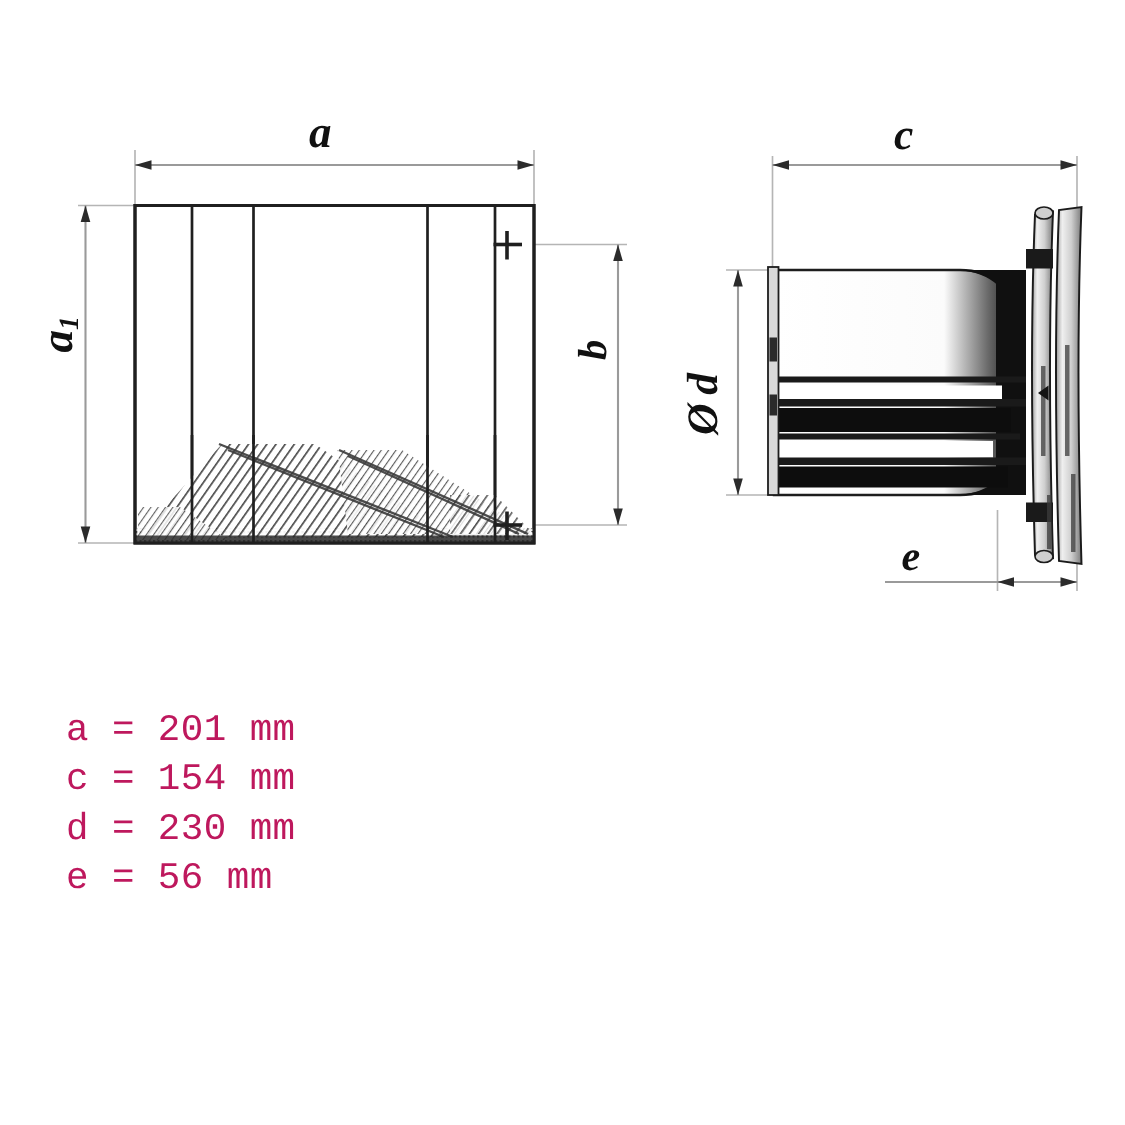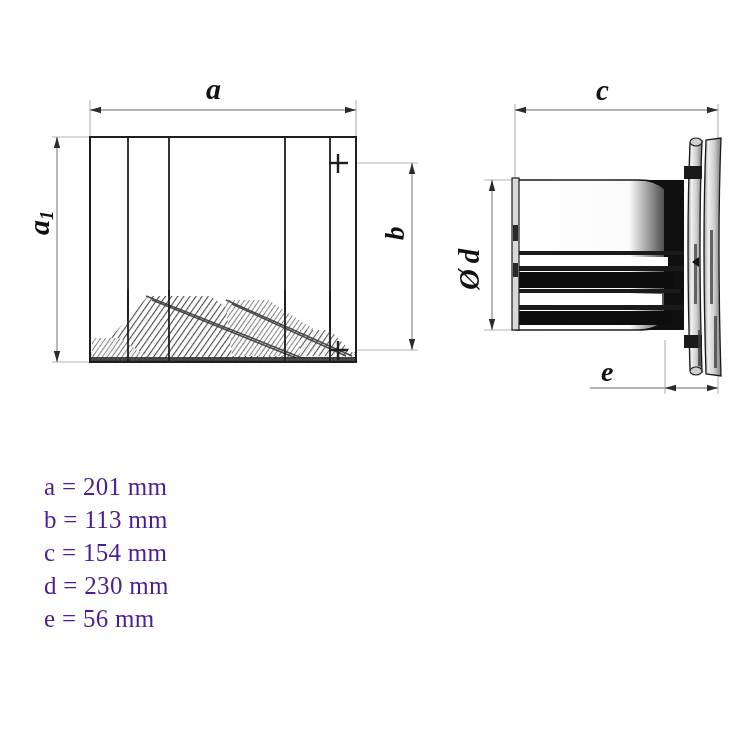--- a/index.html
+++ b/index.html
@@ -27,24 +27,24 @@
     width: 750px;
     height: 750px;
   }
   .legend {
     position: absolute;
     left: 44px;
     top: 470px;
     width: 340px;
   }
   .legend-row {
-    font-family: Liberation Serif, serif;
+    font-family: Liberation Mono, monospace;
     font-size: 25px;
     line-height: 33px;
-    color: #4c1d95;
+    color: #be185d;
     letter-spacing: 0.3px;
     white-space: pre;
   }
   .dimlabel {
     position: absolute;
     font-family: "Liberation Serif", serif;
     font-style: italic;
     font-weight: 700;
     color: #111;
     white-space: nowrap;
@@ -267,19 +267,18 @@
   <div class="dimlabel lbl-b">b</div>
 
   <div class="dimlabel lbl-c">c</div>
 
   <div class="dimlabel lbl-d"><span>Ø</span> <span>d</span></div>
 
   <div class="dimlabel lbl-e">e</div>
 
   <div class="legend">
     <div class="legend-row">a = 201 mm</div>
-    <div class="legend-row">b = 113 mm</div>
     <div class="legend-row">c = 154 mm</div>
     <div class="legend-row">d = 230 mm</div>
     <div class="legend-row">e = 56 mm</div>
   </div>
 
 </div>
 
 </body></html>

